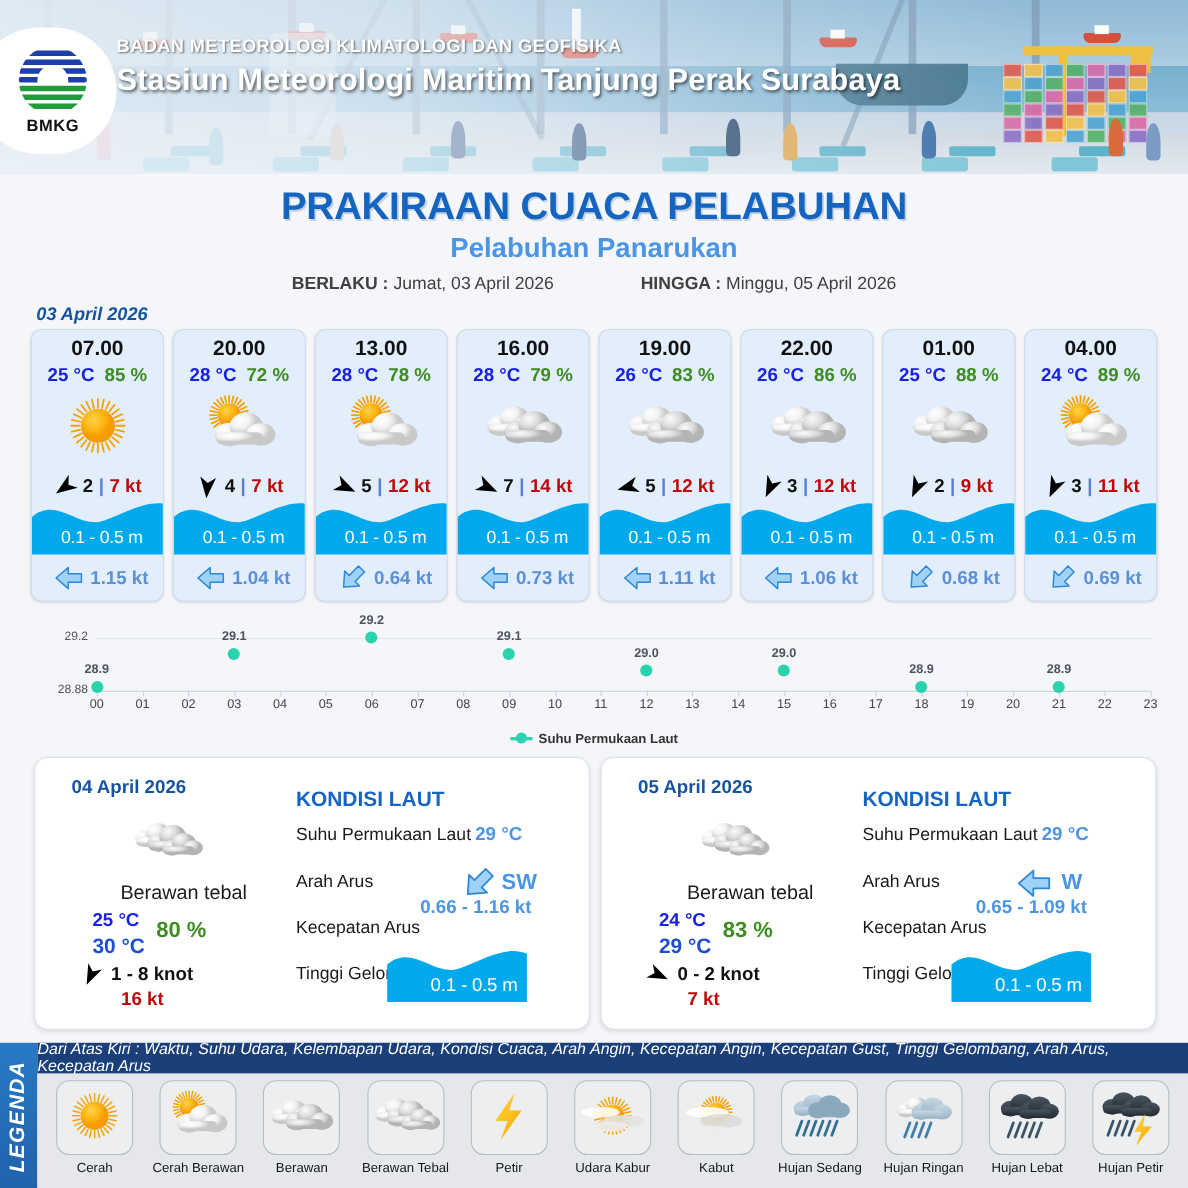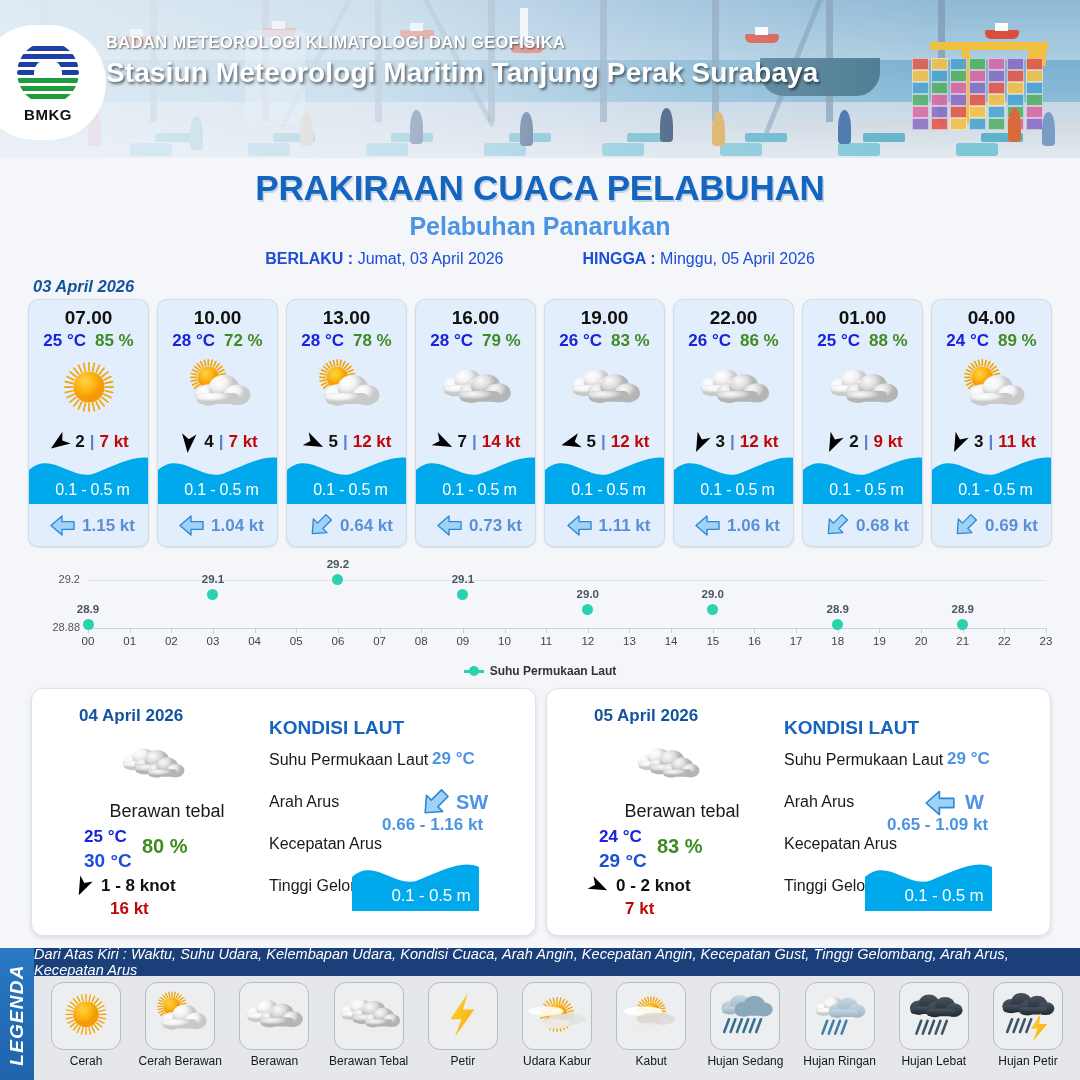--- a/index.html
+++ b/index.html
@@ -55,21 +55,21 @@
   #station-name { font-size:28px; font-weight:bold; margin-top:5px; letter-spacing:.1px;
      text-shadow: 1.5px 1.5px 3px rgba(0,0,0,.6); }
   #addr { font-size:14.5px; margin-top:9px; letter-spacing:.1px;
      text-shadow: 1px 1px 2px rgba(0,0,0,.55); }
 
   
   #title-block { position:absolute; left:0; top:168px; width:1080px; text-align:center; }
   #main-title { font-size:35px; font-weight:bold; color:#1565c0; letter-spacing:-.2px;
      text-shadow: 1.5px 1.5px 0 rgba(150,175,200,.5); }
   #sub-title { font-size:25px; font-weight:bold; color:#4c94e4; margin-top:4px; }
-  #validity { margin-top:9px; font-size:16px; color:#1d4ed8; }
+  #validity { margin-top:9px; font-size:16px; color:#404040; }
   #validity .vlabel { font-weight:bold; }
   #validity .vgap { display:inline-block; width:70px; }
 
   
   #date1 { position:absolute; left:33px; top:277px; font-size:16.5px; font-weight:bold; color:#14539e;font-style:italic; }
 
   
   #cards { position:absolute; left:28px; top:299px; width:1024px; height:248px;
      display:flex; gap:8px; }
   .card { width:127px; height:248px; background:#e2eefb; border:1px solid #cfdcea;
@@ -109,21 +109,21 @@
   .lg-line { width:20px; height:3px; background:#2ad3ae; position:relative; }
   .lg-line::after { content:""; position:absolute; left:5px; top:-3.5px;
      width:10px; height:10px; border-radius:50%; background:#2ad3ae; }
   .lg-txt { font-size:12px; color:#333; font-weight:bold; }
 
   
   .daypanel { position:absolute; top:688px; width:505px; height:248px;
      background:#fff; border:1px solid #dde3ea; border-radius:12px;
      box-shadow: 0 2px 5px rgba(0,0,0,.10); }
   #day-a { left:31px; } #day-b { left:546px; }
-  .dp-date { position:absolute; left:47px; top:17px; font-size:17px; font-weight:bold; color:#14539e; }
+  .dp-date { position:absolute; left:33px; top:17px; font-size:17px; font-weight:bold; color:#14539e; }
   .dp-icon { position:absolute; left:72px; top:48px; width:96px; height:58px;
      display:flex; align-items:center; justify-content:center; }
   .dp-cond { position:absolute; left:40px; top:112px; width:190px; text-align:center;
      font-size:18px; color:#1a1a1a; }
   .dp-tw { position:absolute; left:52px; top:138px; }
   .dp-tmin { font-size:17px; font-weight:bold; color:#1822e0; }
   .dp-tmax { font-size:19px; font-weight:bold; color:#1d4ed8; margin-top:3px; }
   .dp-hum { position:absolute; left:110px; top:146px; font-size:20px; font-weight:bold; color:#3e8c22; }
   .dp-wind { position:absolute; left:40px; top:186px; display:flex; align-items:center; gap:7px; }
   .dp-wtxt { font-size:17px; font-weight:bold; color:#111; }
@@ -389,21 +389,21 @@
       <div class="cur-row">
         <span>
           <svg width="25" height="25" viewBox="0 0 26 26" style="transform:rotate(0deg)">
     <path d="M25 9 L12.5 9 L12.5 3 L1 13 L12.5 23 L12.5 17 L25 17 Z" fill="#9fd2f7" stroke="#2f86d6" stroke-width="1.4" stroke-linejoin="round"></path>
           </svg>
         </span>
         <span class="cur-kt">1.15 kt</span>
       </div>
     </div>
     <div class="card">
-      <div class="c-time">10.00</div>
+      <div class="c-time">20.00</div>
       <div class="c-tr">
         <span class="c-temp">28 °C</span>
         <span class="c-hum">72 %</span>
       </div>
       <div class="c-icon">
         <svg width="84" height="70" viewBox="0 0 80 72">
           <defs>
     <radialGradient id="sg" cx="38%" cy="32%">
       <stop offset="0%" stop-color="#ffd24a"></stop>
               <stop offset="65%" stop-color="#fcb410"></stop>

